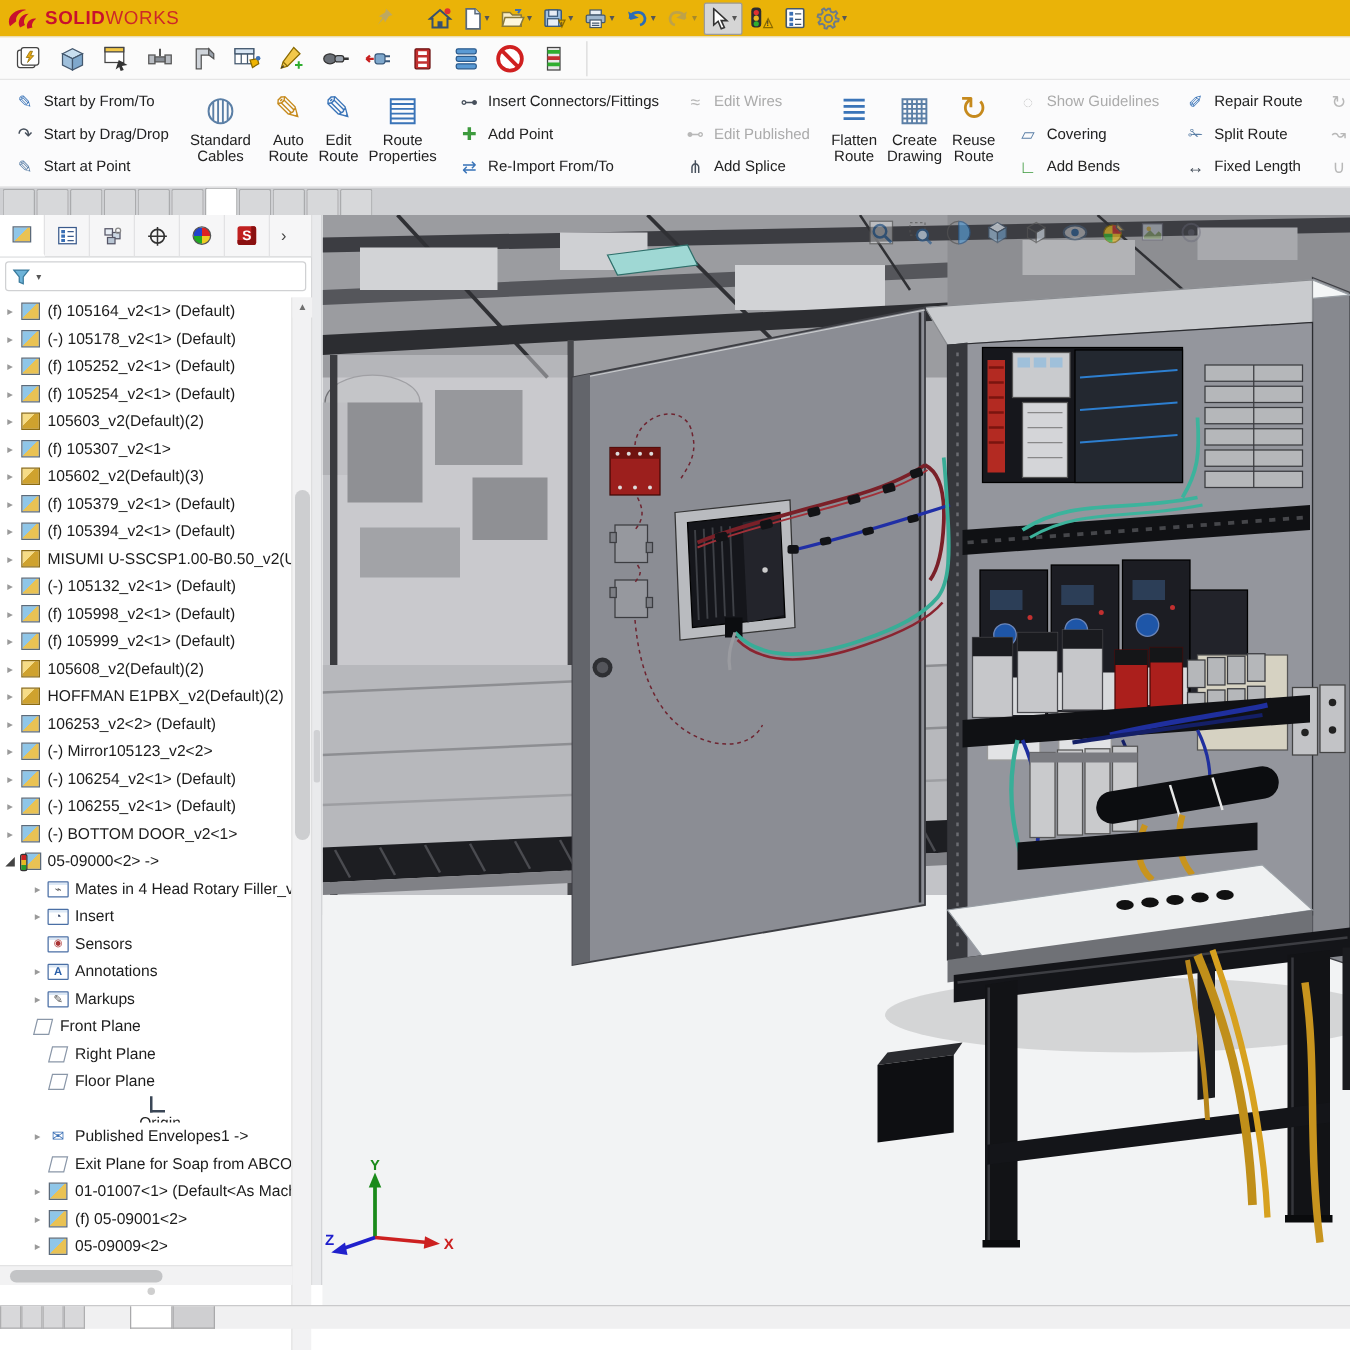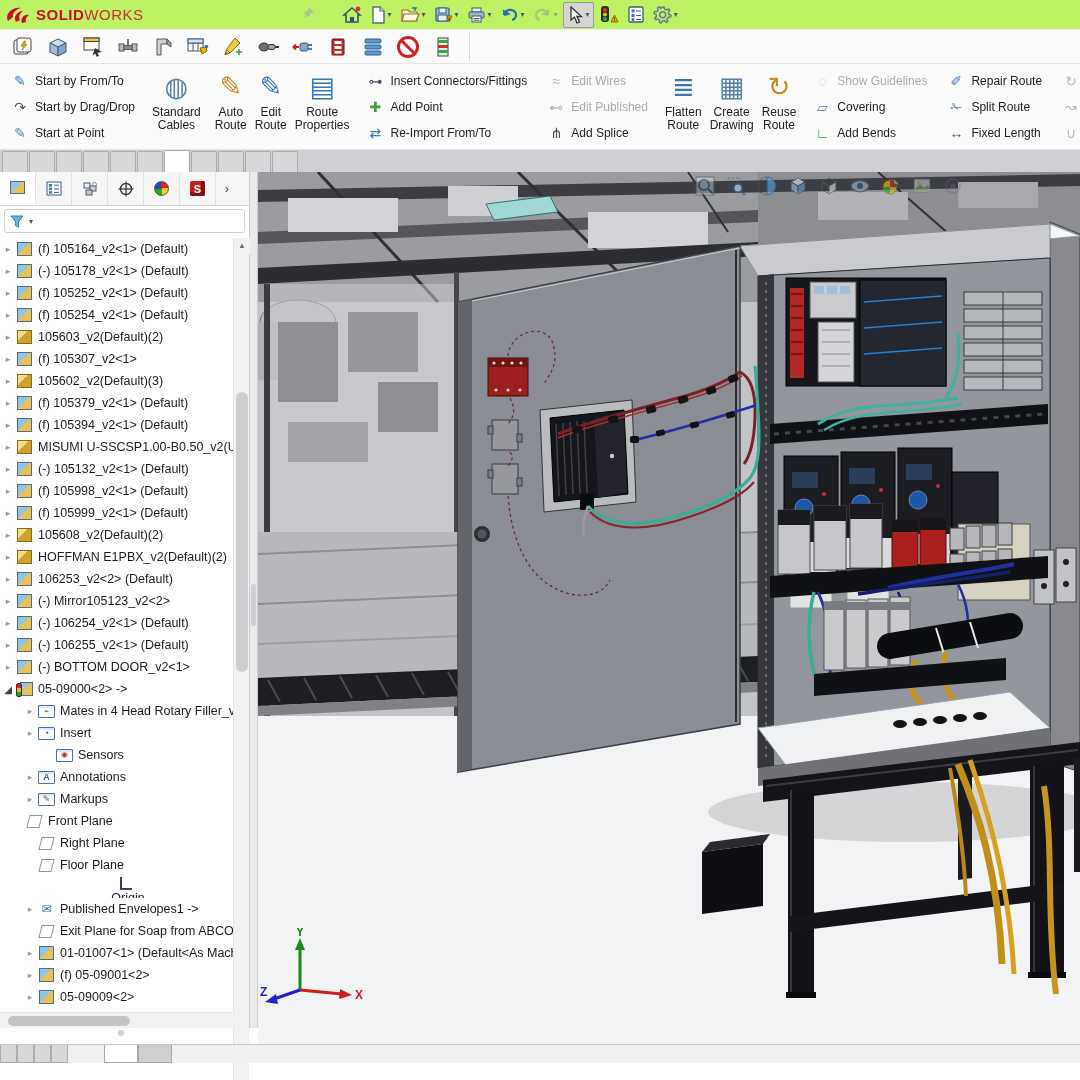--- a/index.html
+++ b/index.html
@@ -2,21 +2,21 @@
 <html><head>
 <meta charset="utf-8">
 <style>
   * { margin:0; padding:0; box-sizing:border-box; }
   html,body { width:1080px; height:1080px; overflow:hidden;
     font-family:"Liberation Sans","DejaVu Sans",sans-serif; font-size:12px; color:#222;
     background:#fff; -webkit-font-smoothing:antialiased; }
   .win { position:relative; width:1080px; height:1080px; background:#fff; }
 
   
-  .menubar { position:absolute; left:0; top:0; width:1080px; height:30px; background:#bef264;
+  .menubar { position:absolute; left:0; top:0; width:1080px; height:30px; background:#eab308;
     display:flex; align-items:center; border-bottom:1px solid #ececec; }
   .logo { display:flex; align-items:center; gap:4px; padding:0 14px 0 6px; }
   .brand { font-size:15px; color:#c8102e; letter-spacing:.5px; }
   .brand b { font-weight:bold; } .brand span { font-weight:normal; opacity:.85; }
   .menu-item { padding:4px 11px; font-size:13px; color:#222; cursor:default; }
   .pin { margin:0 10px; opacity:.55; }
   .qat { display:flex; align-items:center; gap:2px; margin-left:14px; }
   .qbtn { display:flex; align-items:center; height:26px; padding:0 3px; border-radius:2px; }
   .qbtn.pressed { background:#d5d5d5; border:1px solid #9a9a9a; }
   .caret { font-size:8px; color:#555; margin-left:2px; }
@@ -632,21 +632,21 @@
         <div class="tree-row" style="padding-left: 22px;">
           <span class="tw">▸</span>
           <span class="tico i-folder-mates"></span>
           <span class="tlabel">Mates in 4 Head Rotary Filler_v2</span>
         </div>
         <div class="tree-row" style="padding-left: 22px;">
           <span class="tw">▸</span>
           <span class="tico i-folder-history"></span>
           <span class="tlabel">Insert</span>
         </div>
-        <div class="tree-row" style="padding-left: 22px; margin-left: 18px;">
+        <div class="tree-row" style="padding-left: 22px;">
           <span class="tw"></span>
           <span class="tico i-folder-sensors"></span>
           <span class="tlabel">Sensors</span>
         </div>
         <div class="tree-row" style="padding-left: 22px;">
           <span class="tw">▸</span>
           <span class="tico i-folder-annot"></span>
           <span class="tlabel">Annotations</span>
         </div>
         <div class="tree-row" style="padding-left: 22px;">

